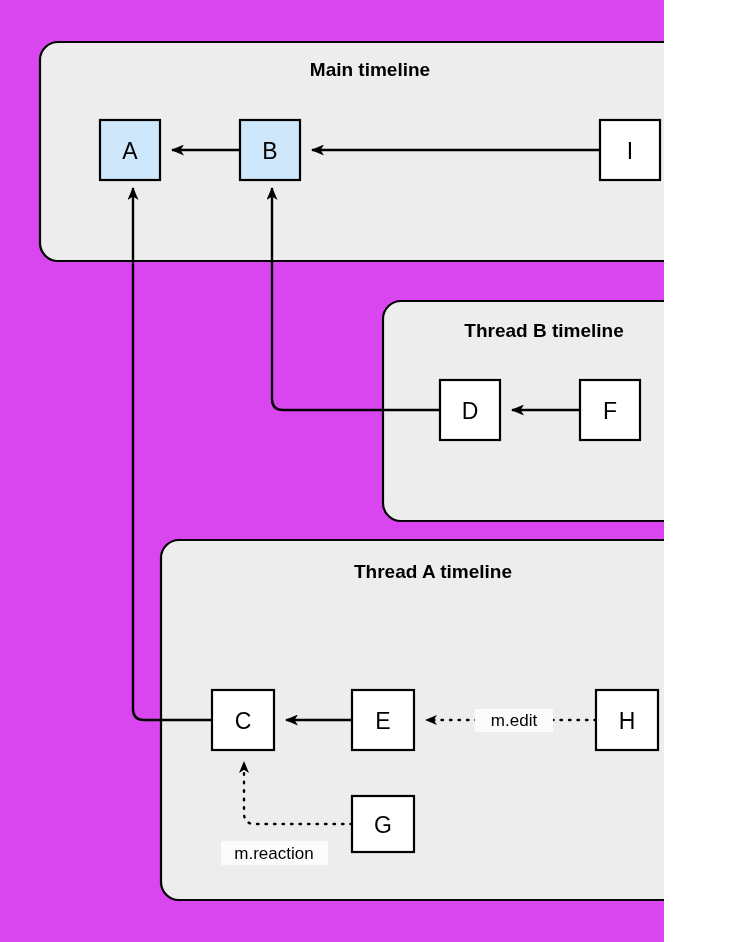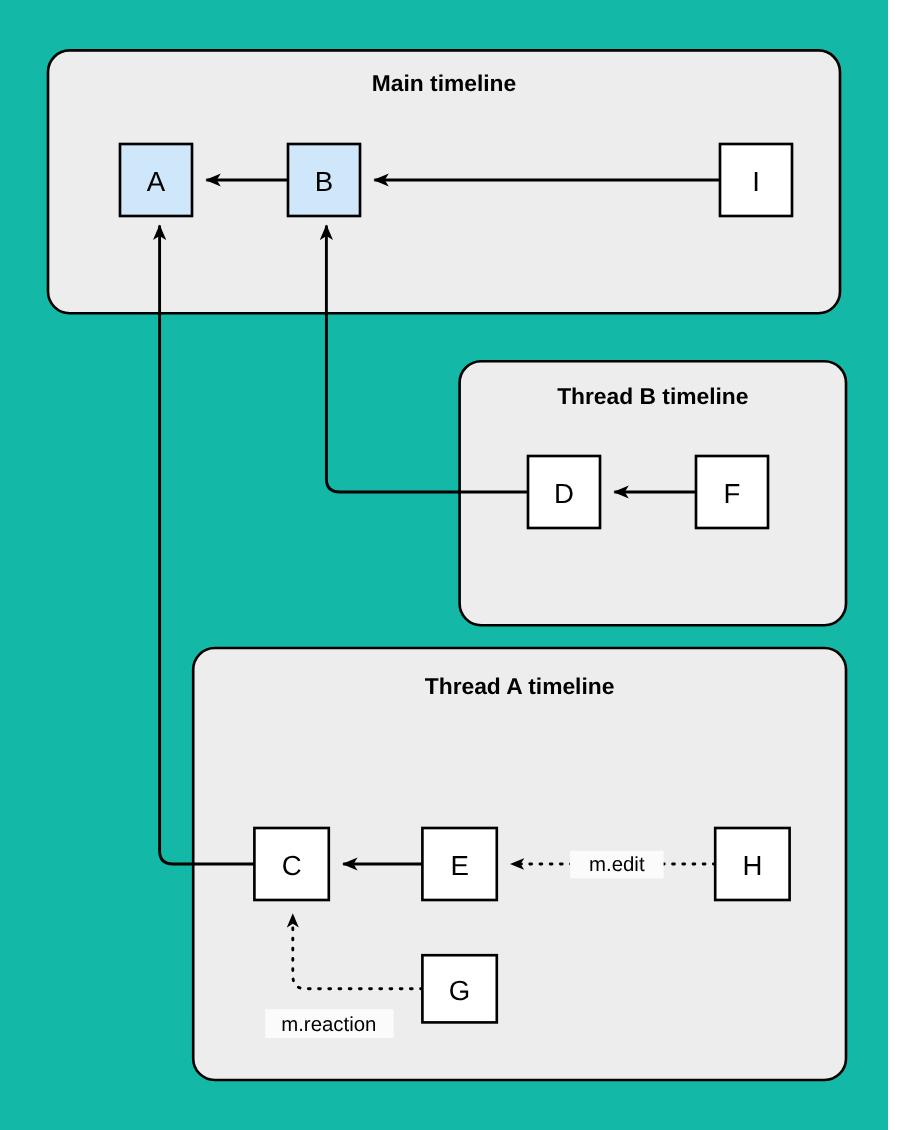--- a/index.html
+++ b/index.html
@@ -5,23 +5,23 @@
   html, body {
     margin: 0;
     padding: 0;
     background: #ffffff;
   }
   body {
     font-family: "Liberation Sans", sans-serif;
   }
   #canvas {
     position: relative;
-    width: 740px;
+    width: 664px;
     height: 942px;
-    background: #14b8a6;
+    background: #d946ef;
     overflow: hidden;
   }
   #diagram-svg {
     position: absolute;
     left: 0;
     top: 0;
     width: 756px;
     height: 942px;
   }
   .group-title {

